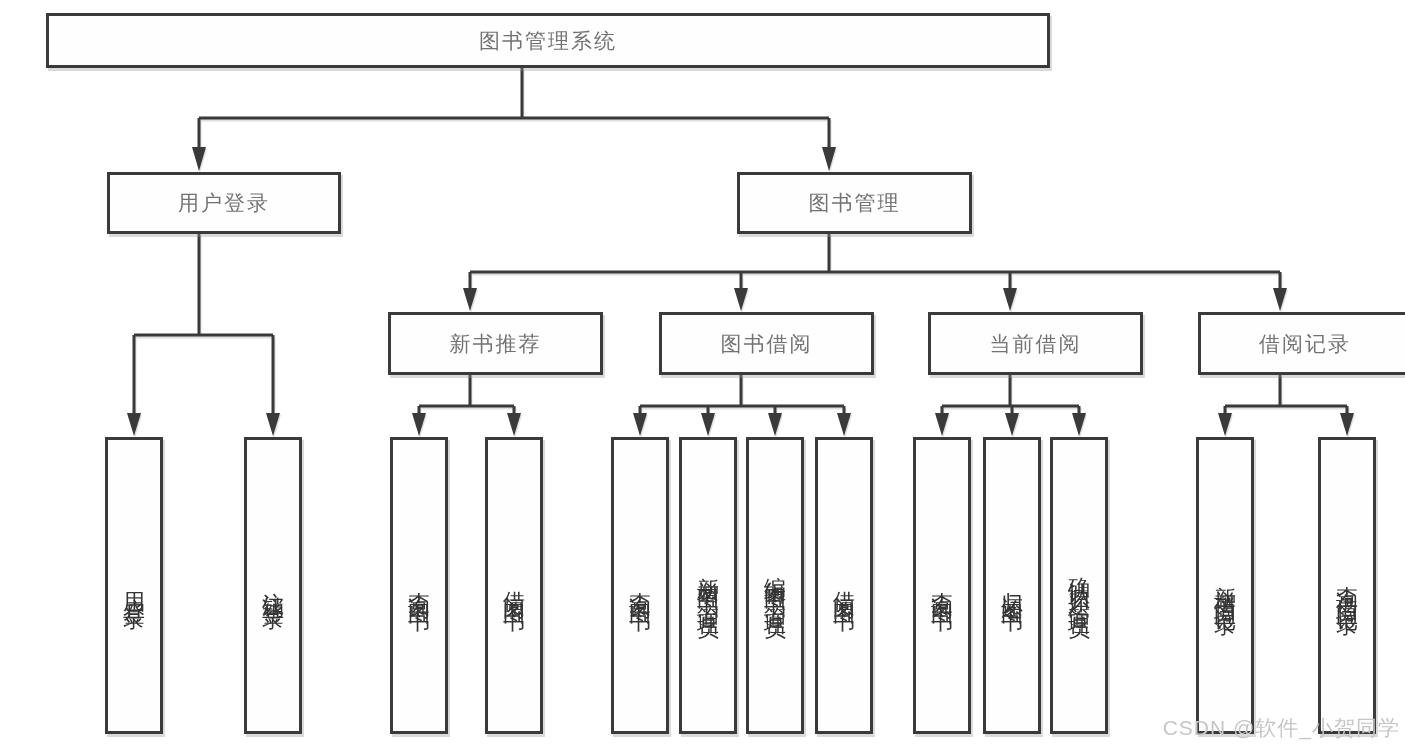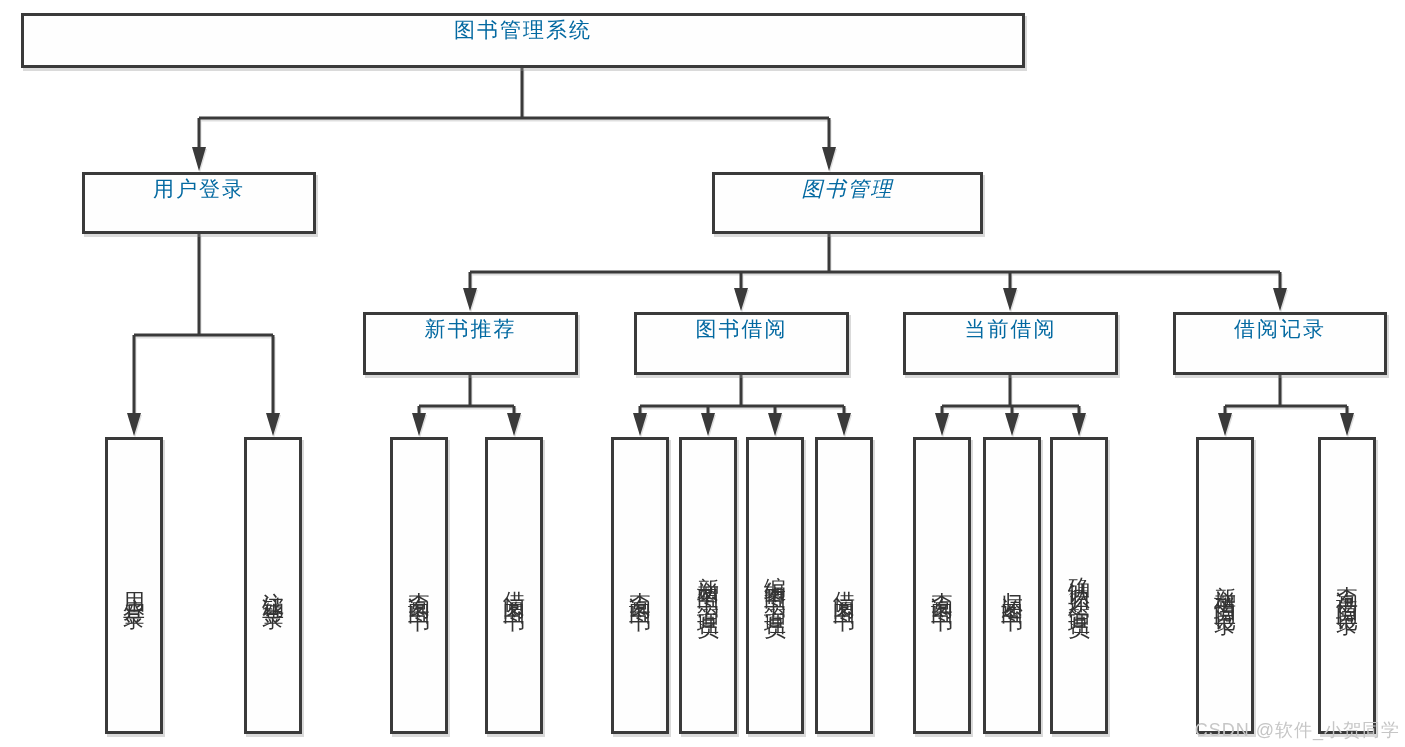--- a/index.html
+++ b/index.html
@@ -14,29 +14,30 @@
   svg.connectors {
     position: absolute;
     left: 0; top: 0;
     width: 1405px; height: 747px;
     filter: drop-shadow(1.5px 2px 0 rgba(150,150,150,0.30));
   }
   .hbox {
     position: absolute;
     box-sizing: border-box;
     display: flex;
-    align-items: flex-start;
+    align-items: center;
     justify-content: center;
     background: #fefefe;
     border: 3px solid #3a3a3a;
     box-shadow: 2px 3px 0 rgba(150,150,150,0.35);
-    color: #0369a1;
+    color: #737373;
     font-size: 21px;
     letter-spacing: 2px;
     white-space: nowrap;
+    margin-left: 25px;
   }
   .vbox {
     position: absolute;
     top: 437px;
     width: 58px;
     height: 297px;
     box-sizing: border-box;
     display: flex;
     align-items: center;
     justify-content: center;
@@ -48,21 +49,21 @@
     writing-mode: vertical-rl;
     letter-spacing: 6px;
     line-height: 1;
   }
   .watermark {
     position: absolute;
     right: 5px;
     bottom: 5px;
     z-index: 5;
     color: #c6c6c6;
-    font-size: 18px;
+    font-size: 21px;
     letter-spacing: 1px;
     white-space: nowrap;
   }
 </style>
 </head>
 <body>
 
 <div class="stage">
 
   <svg class="connectors" viewBox="0 0 1405 747">
@@ -98,21 +99,21 @@
     </g>
   </svg>
 
   <div class="hbox" style="left:21px; top:13px; width:1004px; height:55px;">
     <span>图书管理系统</span>
   </div>
 
   <div class="hbox" style="left:82px; top:172px; width:234px; height:62px;">
     <span>用户登录</span>
   </div>
-  <div class="hbox" style="left:712px; top:172px; width:271px; height:62px;font-style:italic;">
+  <div class="hbox" style="left:712px; top:172px; width:235px; height:62px;">
     <span>图书管理</span>
   </div>
 
   <div class="hbox" style="left:363px; top:312px; width:215px; height:63px;">
     <span>新书推荐</span>
   </div>
   <div class="hbox" style="left:903px; top:312px; width:215px; height:63px;">
     <span>当前借阅</span>
   </div>
   <div class="hbox" style="left:634px; top:312px; width:215px; height:63px;">

